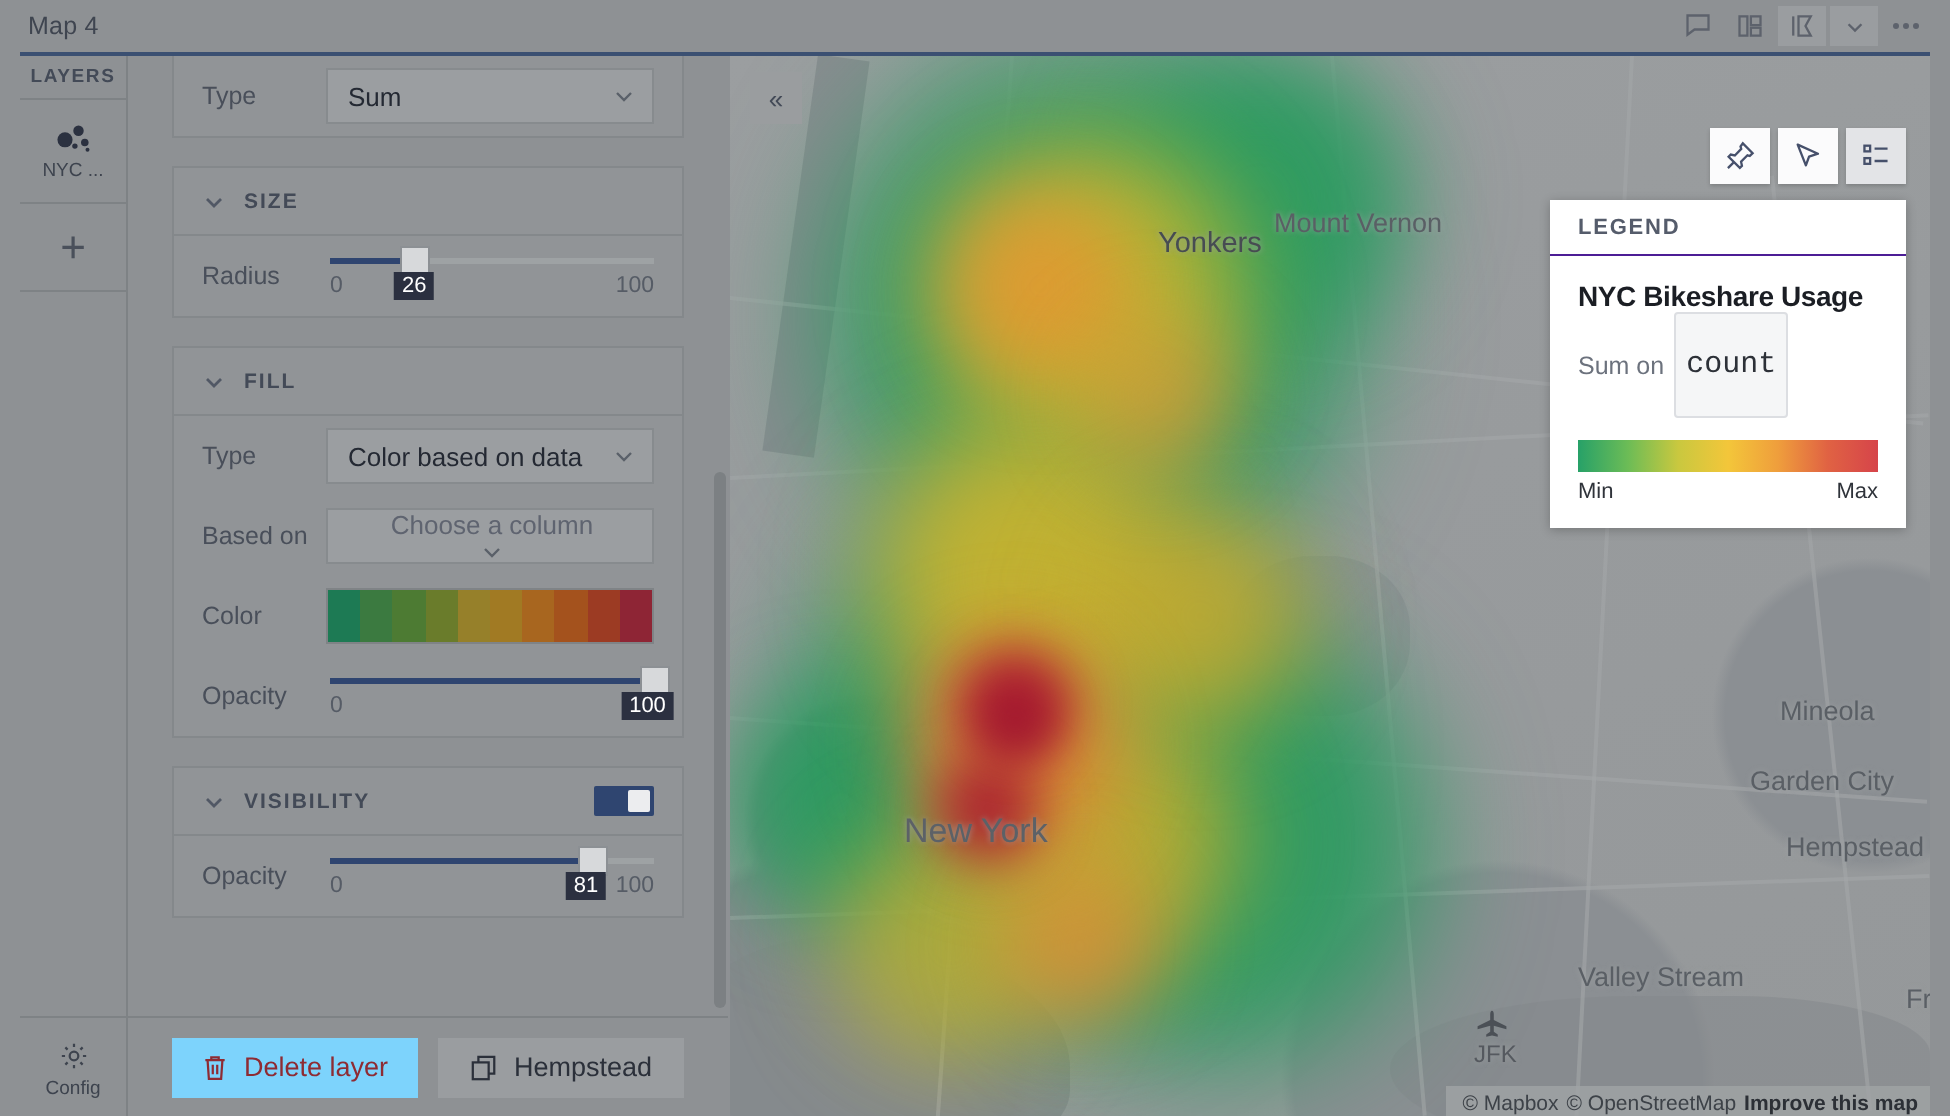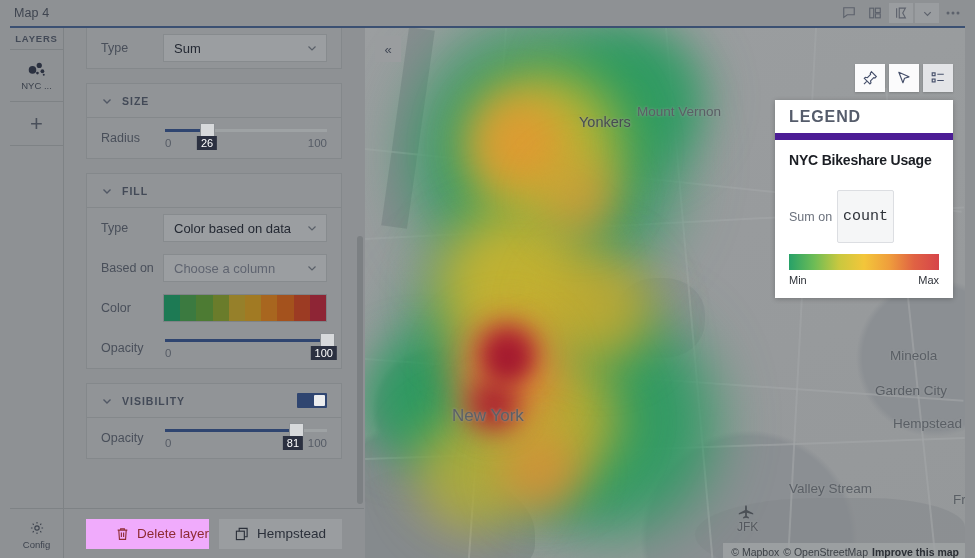--- a/index.html
+++ b/index.html
@@ -80,21 +80,21 @@
     display: flex; align-items: center; min-height: 40px;
     padding: 6px 14px;
   }
   .slabel { width: 62px; font-size: 12.5px; color: #494f5a; flex-shrink: 0; }
   .select {
     flex: 1; height: 28px; background: #9b9ea1;
     border: 1px solid #878b8e;
     display: flex; align-items: center; justify-content: space-between;
     padding: 0 8px 0 10px; font-size: 13px; color: #242933;
   }
-  .select.placeholder { color: #5f6470; }
+  .select.placeholder { color: #5f6470; flex-direction: column; }
   .chev { color: #5a6069; font-size: 11px; line-height: 1; }
 
   .section-head {
     display: flex; align-items: center; justify-content: space-between;
     height: 34px; padding: 0 14px;
     border-bottom: 1px solid #84888b;
   }
   .section-head-left { display: flex; align-items: center; gap: 9px; }
   .section-title {
     font-size: 10.5px; font-weight: bold; letter-spacing: 1px; color: #434a57;
@@ -140,21 +140,21 @@
   
   .panel-footer {
     position: absolute; left: 54px; bottom: 0; width: 300px; height: 50px;
     background: #8e9194; border-top: 1px solid #7e8285;
     display: flex; align-items: center; gap: 10px; padding: 0 22px;
   }
   .btn {
     flex: 1; height: 30px; display: flex; align-items: center;
     justify-content: center; gap: 8px; font-size: 13.5px;
   }
-  .btn-delete { background: #f0abfc; color: #8e2b33; justify-content: flex-end; }
+  .btn-delete { background: #7dd3fc; color: #8e2b33; }
   .btn-dup { background: #9a9da0; color: #2b303a; }
 
   
   .map {
     position: absolute; left: 355px; top: 0; width: 600px; height: 532px;
     overflow: hidden;
     background:
       radial-gradient(circle at 12% 72%, #878b8f 0 9%, transparent 10%),
       radial-gradient(circle at 8% 94%, #878b8f 0 13%, transparent 14%),
       radial-gradient(circle at 64% 96%, #8b8f93 0 16%, transparent 17%),
@@ -207,27 +207,27 @@
     width: 30px; height: 28px; background: #fbfbfc;
     display: flex; align-items: center; justify-content: center;
     color: #46506b; box-shadow: 0 1px 2px rgba(0,0,0,.18);
   }
   .ltool.active { background: #e3e4e7; }
   .legend-card {
     position: absolute; right: 12px; top: 72px; width: 178px;
     background: #fff; box-shadow: 0 1px 5px rgba(0,0,0,.24);
   }
   .legend-head {
-    padding: 8px 14px 7px 14px; border-bottom: 7px solid #4c1d95;
-    font-size: 16px; font-weight: bold; letter-spacing: .9px; color: #555c6b;
+    padding: 8px 14px 7px 14px; border-bottom: 1px solid #4c1d95;
+    font-size: 11px; font-weight: bold; letter-spacing: .9px; color: #555c6b;
   }
   .legend-body { padding: 12px 14px 12px 14px; }
   .legend-title { font-size: 14px; font-weight: bold; color: #1b1e24; letter-spacing: -.2px; }
   .legend-sub {
-    display: flex; align-items: center; gap: 5px; margin-top: 22px;
+    display: flex; align-items: center; gap: 5px; margin-top: 0;
     font-size: 12.5px; color: #6c727d;
   }
   .legend-chip {
     font-family: "Liberation Mono", monospace; font-size: 15px;
     color: #2d3138; background: #f5f6f7; border: 1px solid #dcdee2;
     border-radius: 2px; padding: 17px 5px;
   }
   .legend-bar { height: 16px; margin-top: 11px; }
   .legend-scale {
     display: flex; justify-content: space-between; margin-top: 4px;

